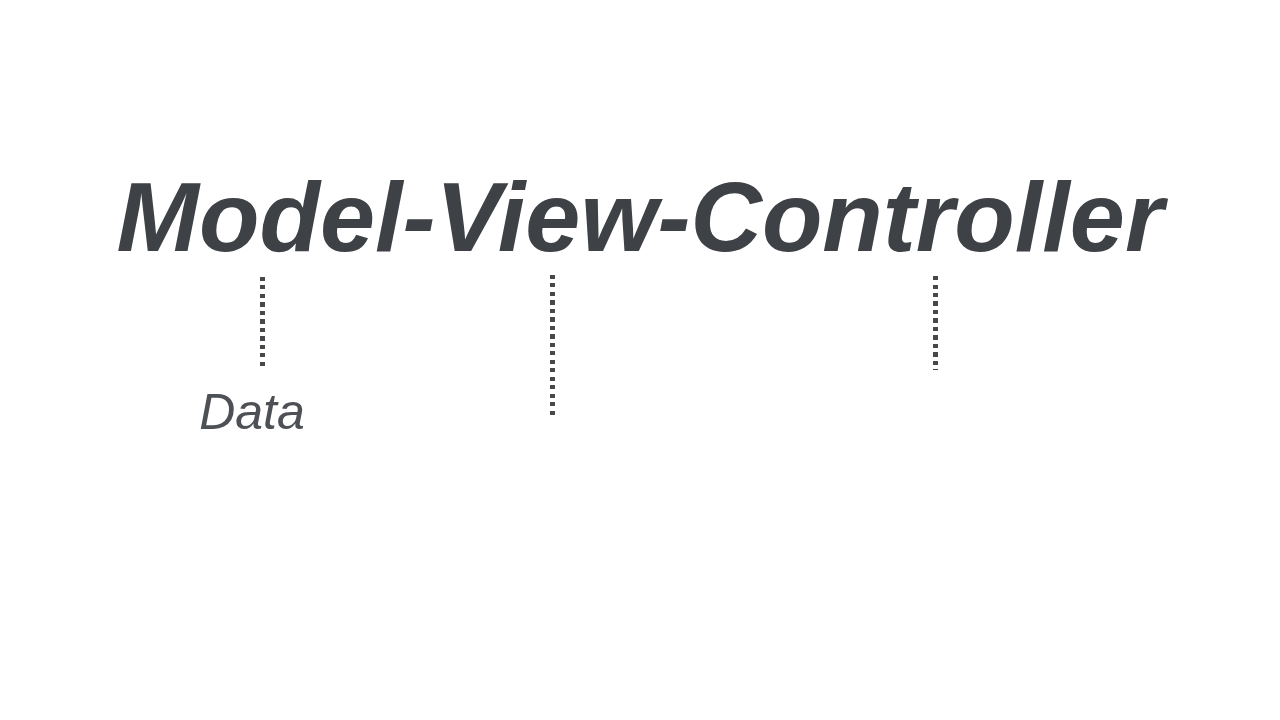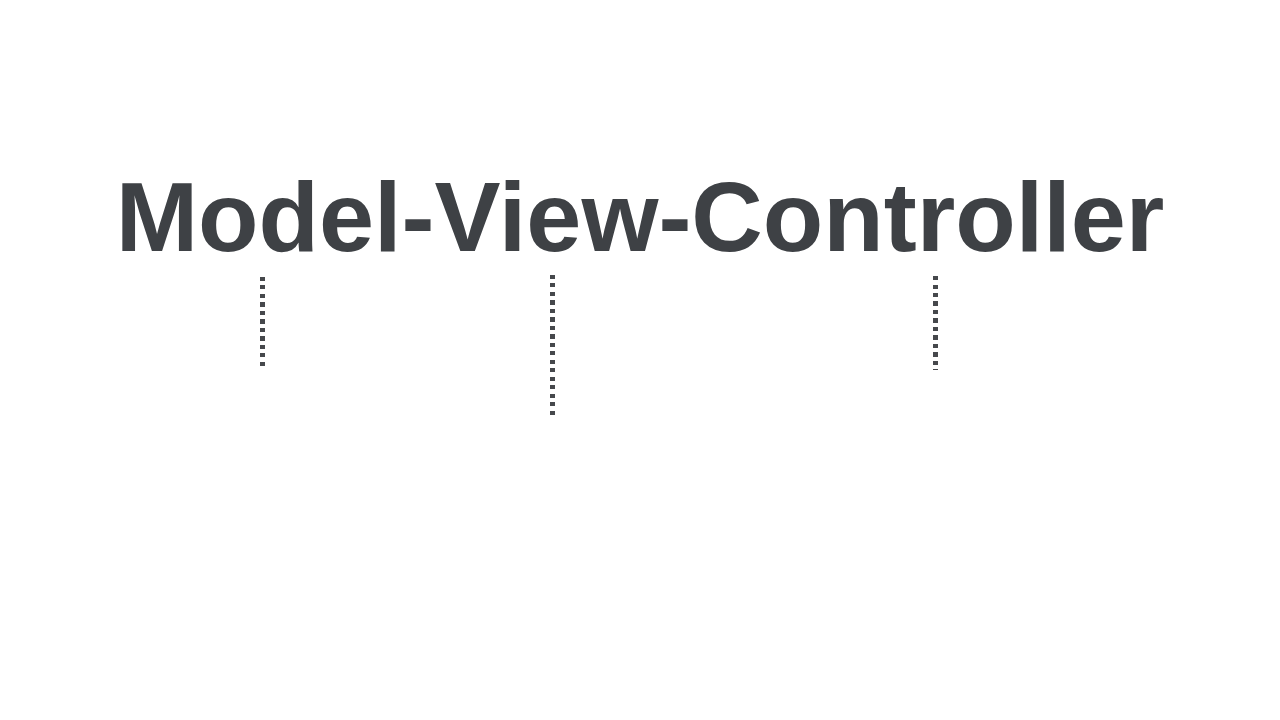--- a/index.html
+++ b/index.html
@@ -6,20 +6,21 @@
     margin: 0;
     padding: 0;
   }
   .frame {
     position: relative;
     width: 1280px;
     height: 720px;
     background: #ffffff;
     overflow: hidden;
     font-family: "Liberation Sans", sans-serif;
+    font-style: italic;
   }
   .title {
     position: absolute;
     top: 165px;
     left: 0;
     width: 1280px;
     text-align: center;
     font-size: 99px;
     line-height: 1.05;
     font-weight: 700;
@@ -80,16 +81,17 @@
 <div class="frame">
 
   <div class="title">Model-View-Controller</div>
 
   <div class="connector connector-model"></div>
 
   <div class="connector connector-view"></div>
 
   <div class="connector connector-controller"></div>
 
+  <div class="caption caption-model">Data</div>
 
 
 
 </div>
 
 </body></html>

